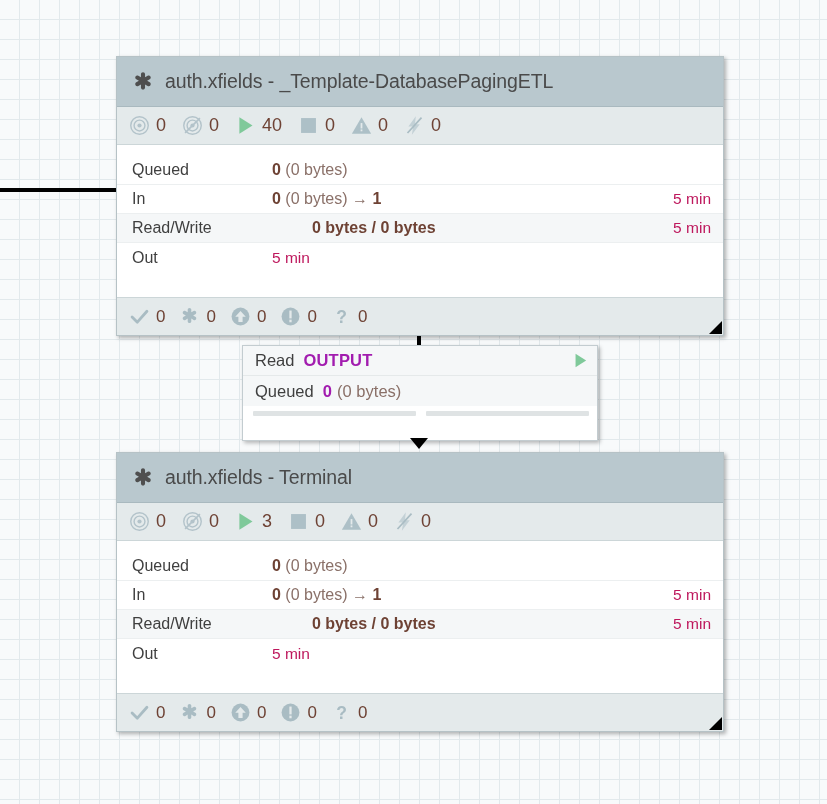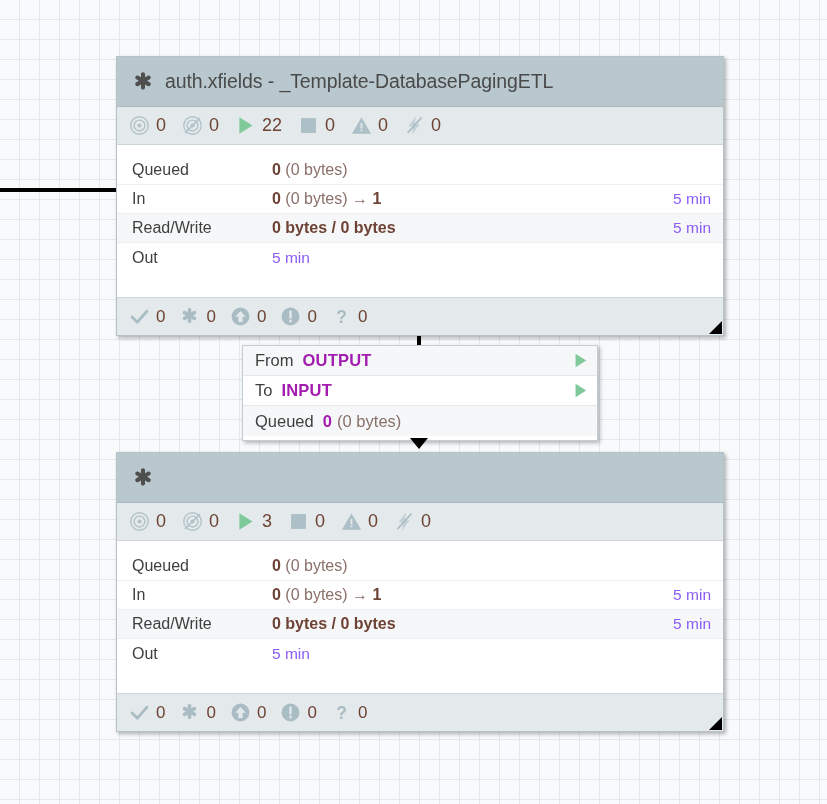--- a/index.html
+++ b/index.html
@@ -114,35 +114,35 @@
   }
   .row {
     height: 29px;
     display: flex;
     align-items: center;
     padding: 0 12px 0 15px;
     box-sizing: border-box;
     font-size: 16px;
     border-bottom: 1px solid #eceff0;
   }
-  .row.alt { background: #f5f7f8; }
+  .row.alt { background: #f5f7f8; gap: 40px; }
   .row .lbl {
     width: 140px;
     flex: 0 0 140px;
     color: #3f3f3f;
   }
   .row .val {
     flex: 1 1 auto;
     color: #8a7068;
     white-space: nowrap;
   }
   .row .val b { color: #6e4234; font-weight: bold; }
   .row .time {
     flex: 0 0 auto;
-    color: #8b5cf6;
+    color: #be185d;
     font-size: 15.5px;
   }
 
   
   .pg-footer {
     position: absolute;
     left: 0; right: 0; bottom: 0;
     height: 38px;
     background: #e4eaeb;
     border-top: 1px solid #ccd6d8;
@@ -233,21 +233,21 @@
           <circle cx="12" cy="12" r="6.2" fill="none" stroke="#b3c3ca" stroke-width="1.6"></circle>
           <circle cx="12" cy="12" r="2.4" fill="#b3c3ca"></circle>
           <line x1="3.5" y1="20.5" x2="20.5" y2="3.5" stroke="#b3c3ca" stroke-width="1.9"></line>
         </svg>
         <span class="stat-val">0</span>
       </div>
       <div class="stat">
         <svg class="stat-ico" viewBox="0 0 24 24">
           <path fill="#7fc99a" d="M5 2.5 L20 12 L5 21.5 Z"></path>
         </svg>
-        <span class="stat-val">22</span>
+        <span class="stat-val">40</span>
       </div>
       <div class="stat">
         <svg class="stat-ico" viewBox="0 0 24 24">
           <rect x="3.5" y="3.5" width="17" height="17" fill="#adc0c7"></rect>
         </svg>
         <span class="stat-val">0</span>
       </div>
       <div class="stat">
         <svg class="stat-ico" viewBox="0 0 24 24">
           <path fill="#adc0c7" d="M12 2.5 L23 21.5 L1 21.5 Z"></path>
@@ -323,54 +323,47 @@
       </div>
     </div>
 
     <div class="resize-handle"></div>
   </div>
 
   <div class="conn-line-v" style="left:417px; top:336px; width:4px; height:12px;"></div>
 
   <div class="conn-box" style="left:242px; top:345px; width:356px; height:96px;">
     <div class="conn-row shade">
-      <span class="clbl">From</span>
+      <span class="clbl">Read</span>
       <span class="cval">OUTPUT</span>
       <span class="spacer"></span>
       <svg class="play-ico" viewBox="0 0 24 24">
         <path fill="#7fc99a" d="M5 2.5 L20 12 L5 21.5 Z"></path>
       </svg>
     </div>
-    <div class="conn-row">
-      <span class="clbl">To</span>
-      <span class="cval">INPUT</span>
-      <span class="spacer"></span>
-      <svg class="play-ico" viewBox="0 0 24 24">
-        <path fill="#7fc99a" d="M5 2.5 L20 12 L5 21.5 Z"></path>
-      </svg>
-    </div>
     <div class="conn-row shade" style="border-bottom:none;">
       <span class="clbl">Queued</span>
       <span class="cval">0</span>
       <span class="cval-light" style="margin-left:5px;">(0 bytes)</span>
     </div>
     <div class="conn-bars">
       <div class="bar"></div>
       <div class="bar"></div>
     </div>
   </div>
 
   <div class="arrow-down" style="left:410px; top:438px;"></div>
 
   <div class="pg" style="left:116px; top:452px; width:608px; height:280px;">
 
     <div class="pg-header">
       <svg class="pg-vc-icon" viewBox="0 0 24 24">
         <path fill="#4f4f4f" d="M12 2.2c1.15 0 2.05.9 2.05 2.05v3.0l2.6-1.5c1-.58 2.25-.24 2.82.75.58 1 .24 2.24-.75 2.82l-2.6 1.5 2.6 1.5c1 .58 1.33 1.82.75 2.82-.57 1-1.82 1.33-2.82.75l-2.6-1.5v3.0c0 1.15-.9 2.05-2.05 2.05s-2.05-.9-2.05-2.05v-3.0l-2.6 1.5c-1 .58-2.25.25-2.82-.75-.58-1-.24-2.24.75-2.82l2.6-1.5-2.6-1.5c-1-.58-1.33-1.82-.75-2.82.57-.99 1.82-1.33 2.82-.75l2.6 1.5v-3.0C9.95 3.1 10.85 2.2 12 2.2z"></path>
       </svg>
+      <div class="pg-title">auth.xfields - Terminal</div>
     </div>
 
     <div class="pg-status">
       <div class="stat">
         <svg class="stat-ico" viewBox="0 0 24 24">
           <circle cx="12" cy="12" r="10" fill="none" stroke="#b3c3ca" stroke-width="1.6"></circle>
           <circle cx="12" cy="12" r="6.2" fill="none" stroke="#b3c3ca" stroke-width="1.6"></circle>
           <circle cx="12" cy="12" r="2.4" fill="#b3c3ca"></circle>
         </svg>
         <span class="stat-val">0</span>

